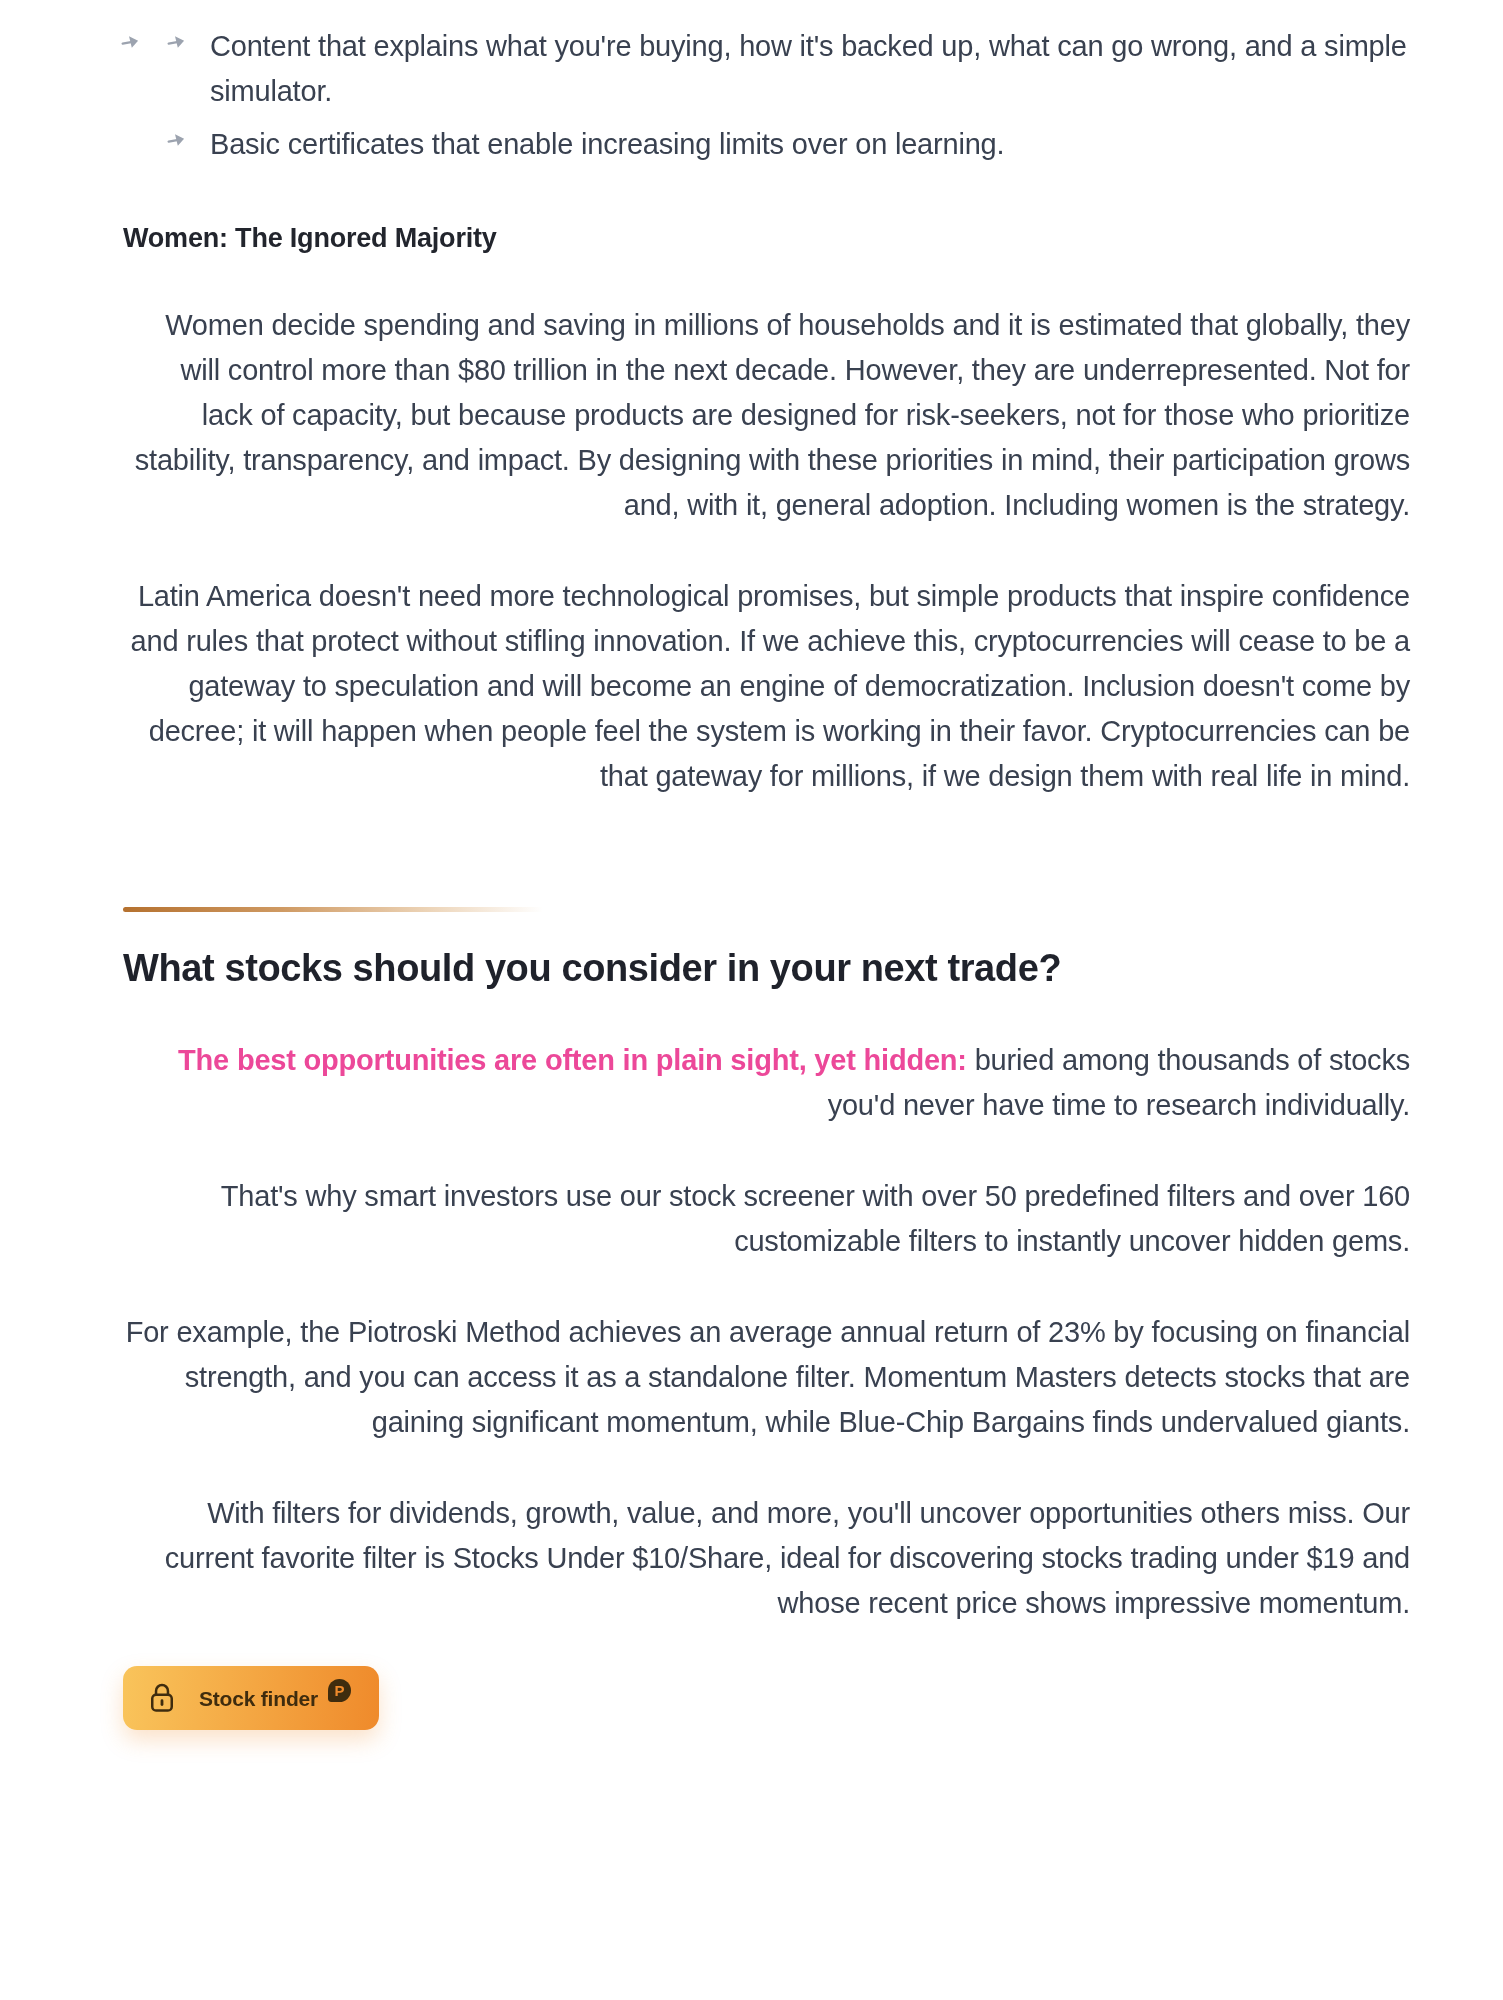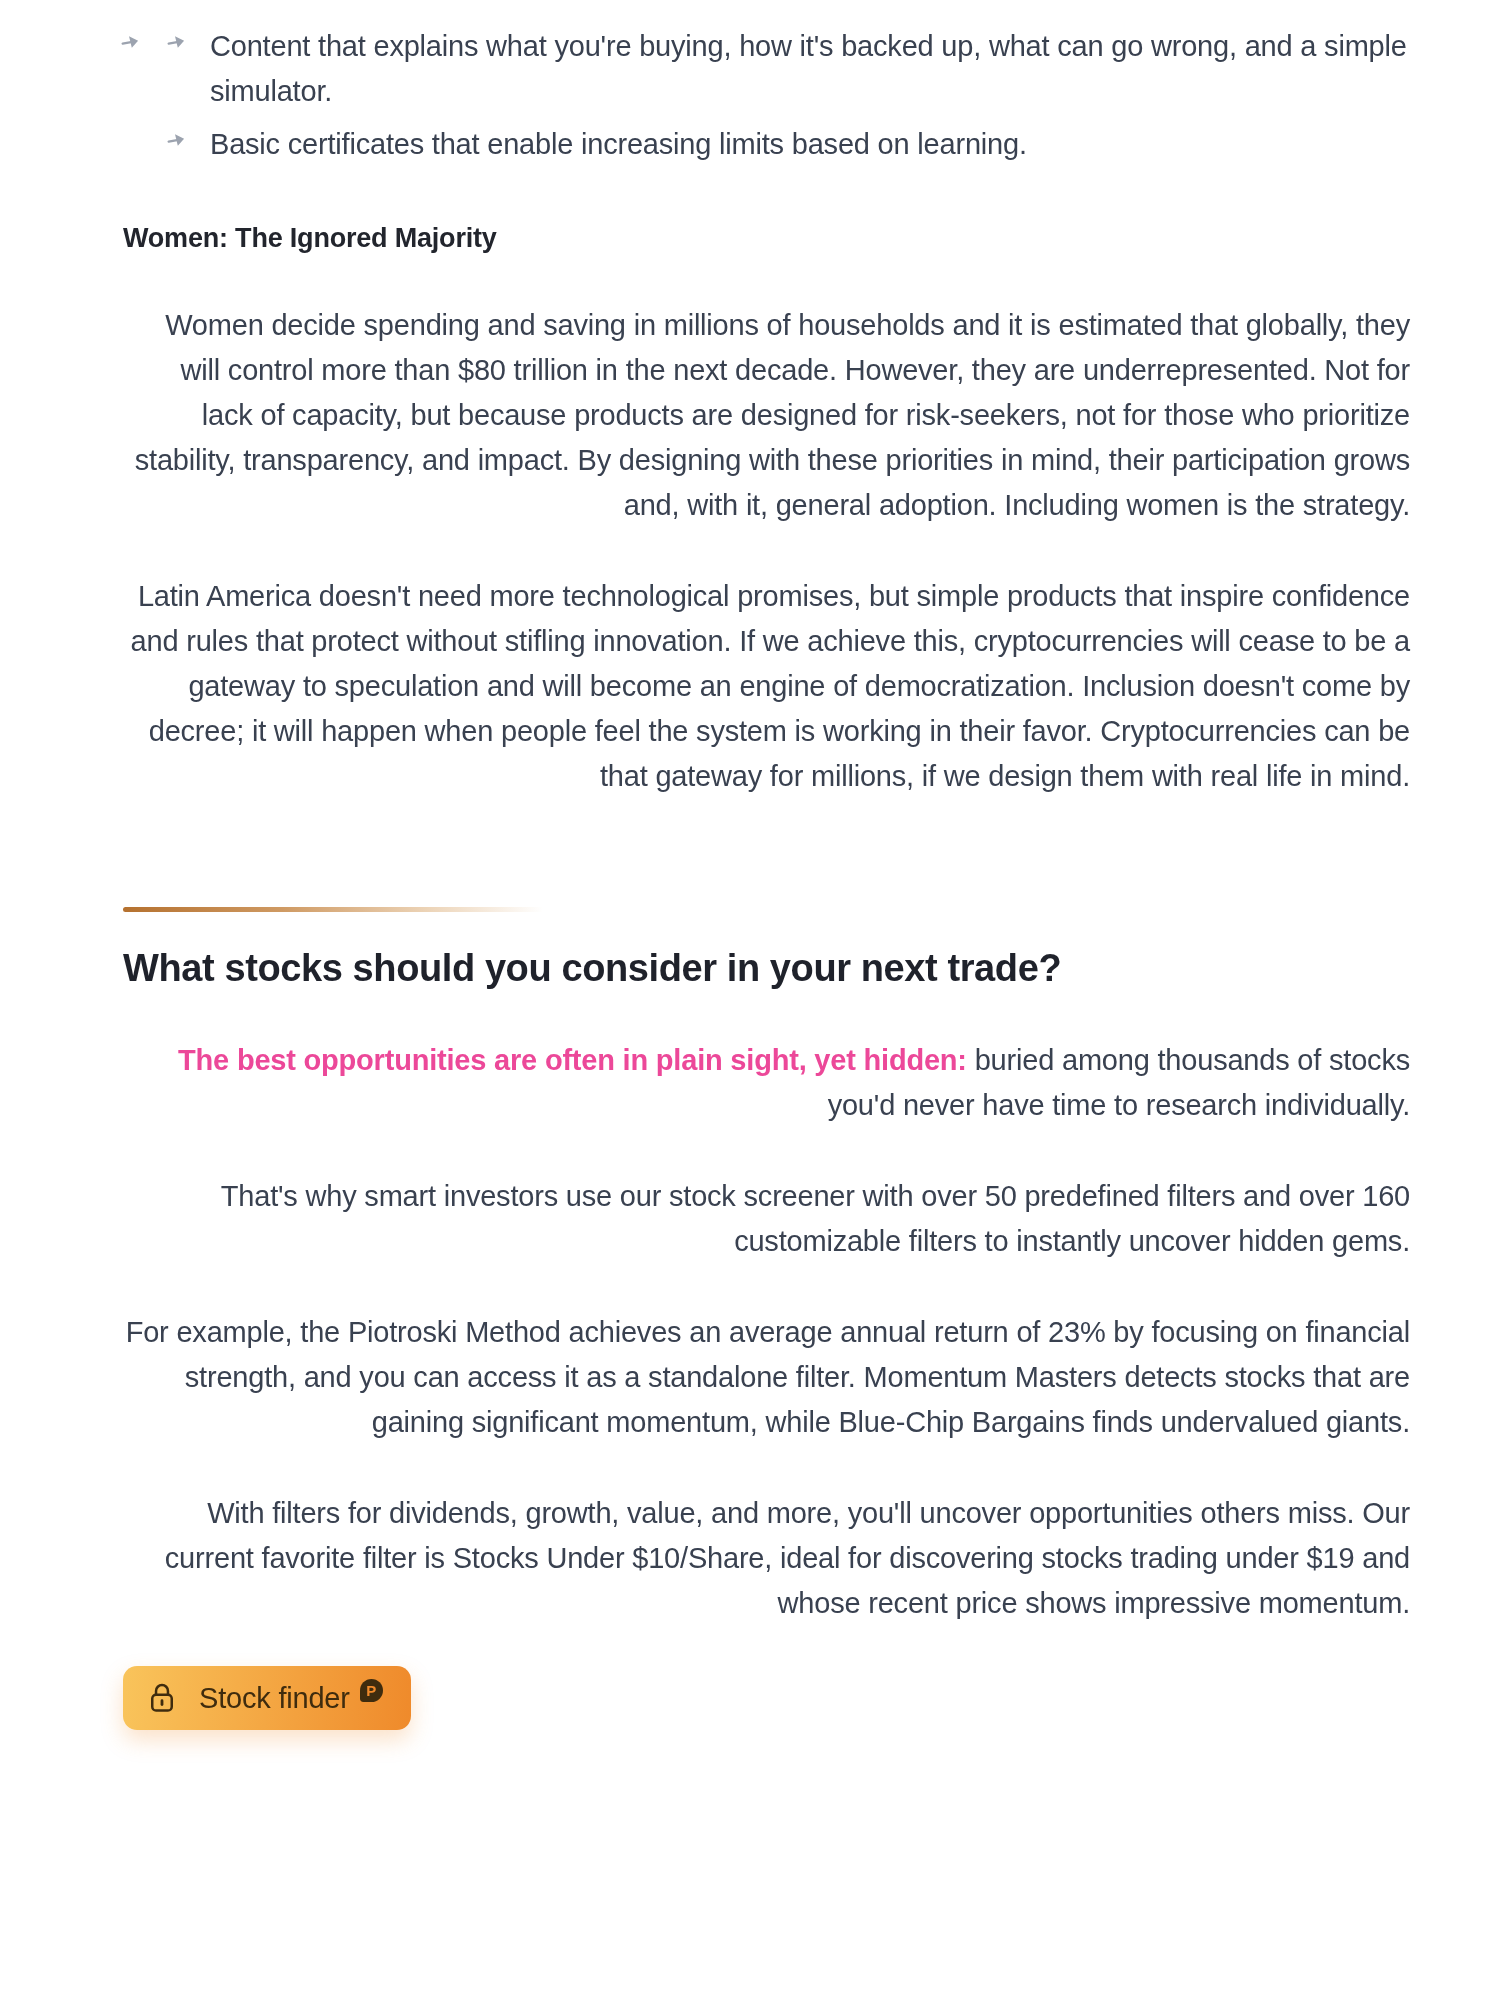--- a/index.html
+++ b/index.html
@@ -84,22 +84,22 @@
     height:64px;
     padding:0 28px 0 26px;
     border:none;
     border-radius:14px;
     background:linear-gradient(95deg,var(--accent-orange-light) 0%,var(--accent-orange) 100%);
     box-shadow:0 10px 22px rgba(239,138,43,0.25);
     cursor:pointer;
     font-family:inherit;
   }
   .cta-button .btn-label{
-    font-size:29px;
-    font-weight:400;
+    font-size:21px;
+    font-weight:700;
     color:var(--button-text);
     letter-spacing:-0.2px;
     line-height:1;
   }
   .lock-icon{width:26px;height:32px;display:inline-block;}
   .lock-icon svg{display:block;width:100%;height:100%;}
   .p-badge{
     position:relative;
     top:-8px;
     margin-left:-14px;
@@ -137,21 +137,21 @@
       </span>
       <span>Content that explains what you're buying, how it's backed up, what can go wrong, and a simple simulator.</span>
     </li>
     <li>
       <span class="arrow-marker arrow-inner">
         <svg viewBox="0 0 19 16" xmlns="http://www.w3.org/2000/svg">
           <path d="M1.5 8.2 H10" stroke="#9ca3af" stroke-width="2.4" fill="none" stroke-linecap="round"></path>
           <path d="M9 2.2 L17.2 8 L9.8 14 Z" fill="#9ca3af"></path>
         </svg>
       </span>
-      <span>Basic certificates that enable increasing limits based on learning.</span>
+      <span>Basic certificates that enable increasing limits over on learning.</span>
     </li>
   </ul>
 
   <h3 class="sub-heading">Women: The Ignored Majority</h3>
 
   <p class="para">Women decide spending and saving in millions of households and it is estimated that globally, they will control more than $80 trillion in the next decade. However, they are underrepresented. Not for lack of capacity, but because products are designed for risk-seekers, not for those who prioritize stability, transparency, and impact. By designing with these priorities in mind, their participation grows and, with it, general adoption. Including women is the strategy.</p>
 
   <p class="para">Latin America doesn't need more technological promises, but simple products that inspire confidence and rules that protect without stifling innovation. If we achieve this, cryptocurrencies will cease to be a gateway to speculation and will become an engine of democratization. Inclusion doesn't come by decree; it will happen when people feel the system is working in their favor. Cryptocurrencies can be that gateway for millions, if we design them with real life in mind.</p>
 
   <div class="divider"></div>

